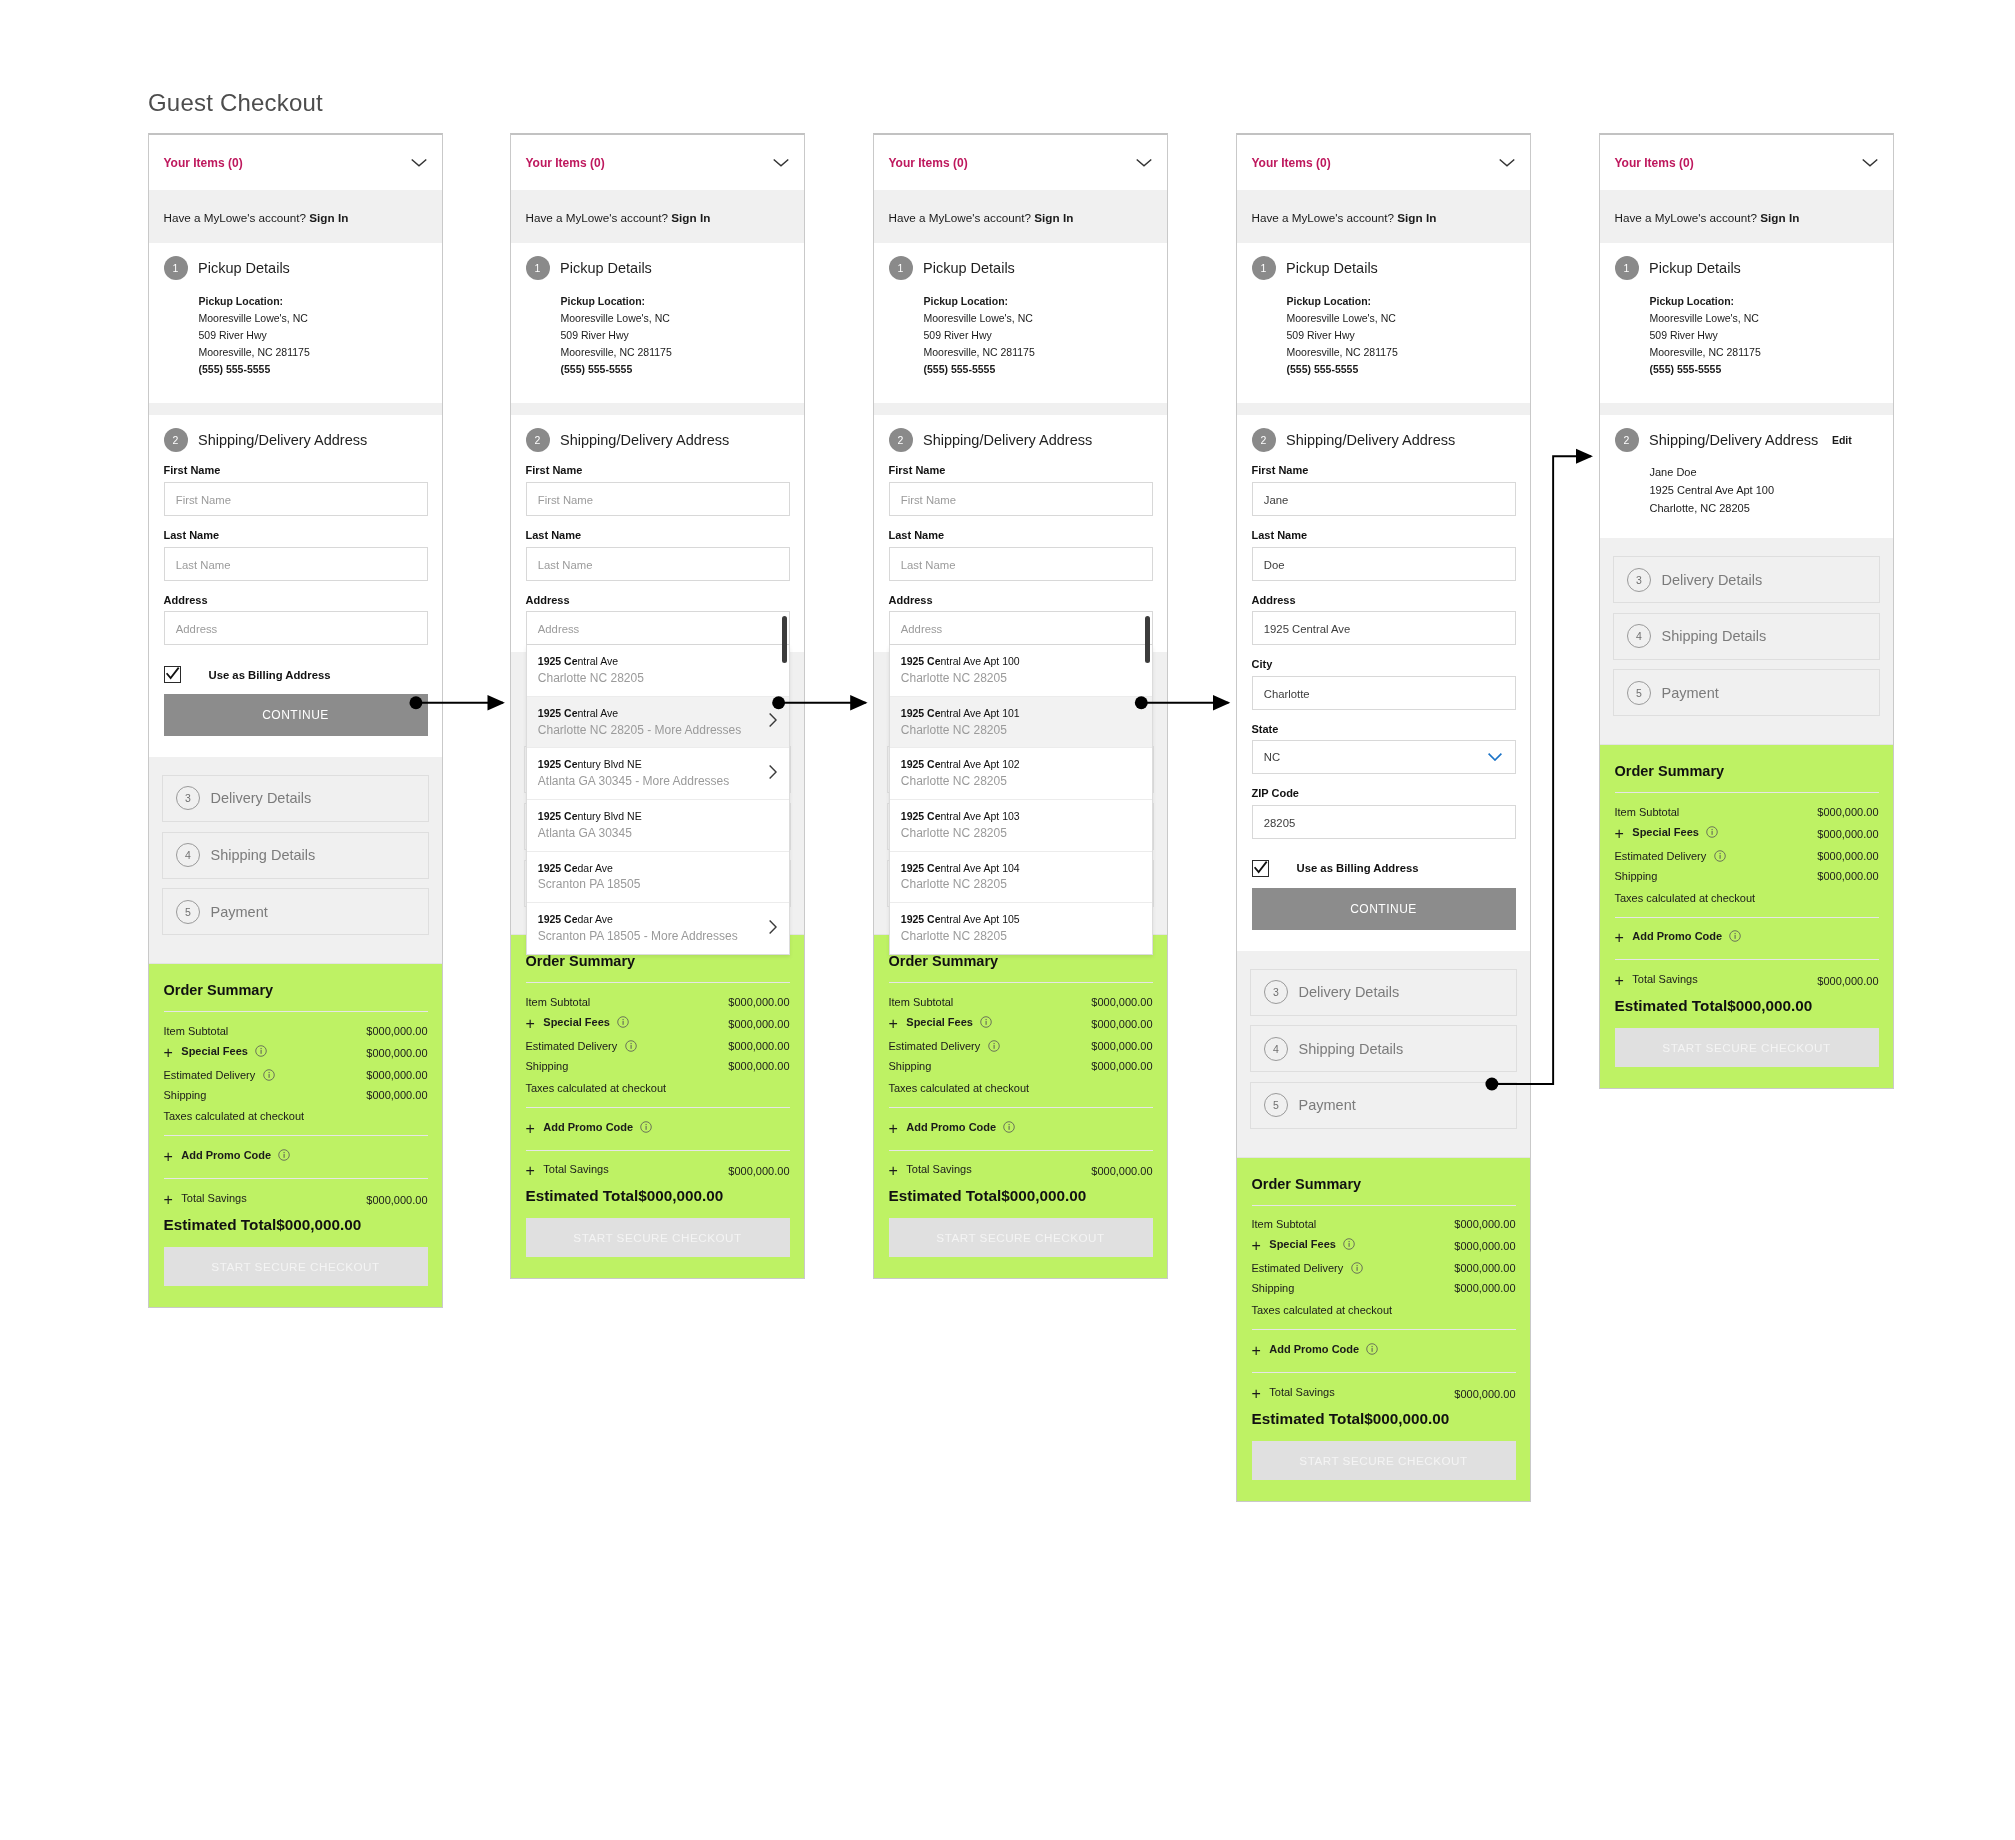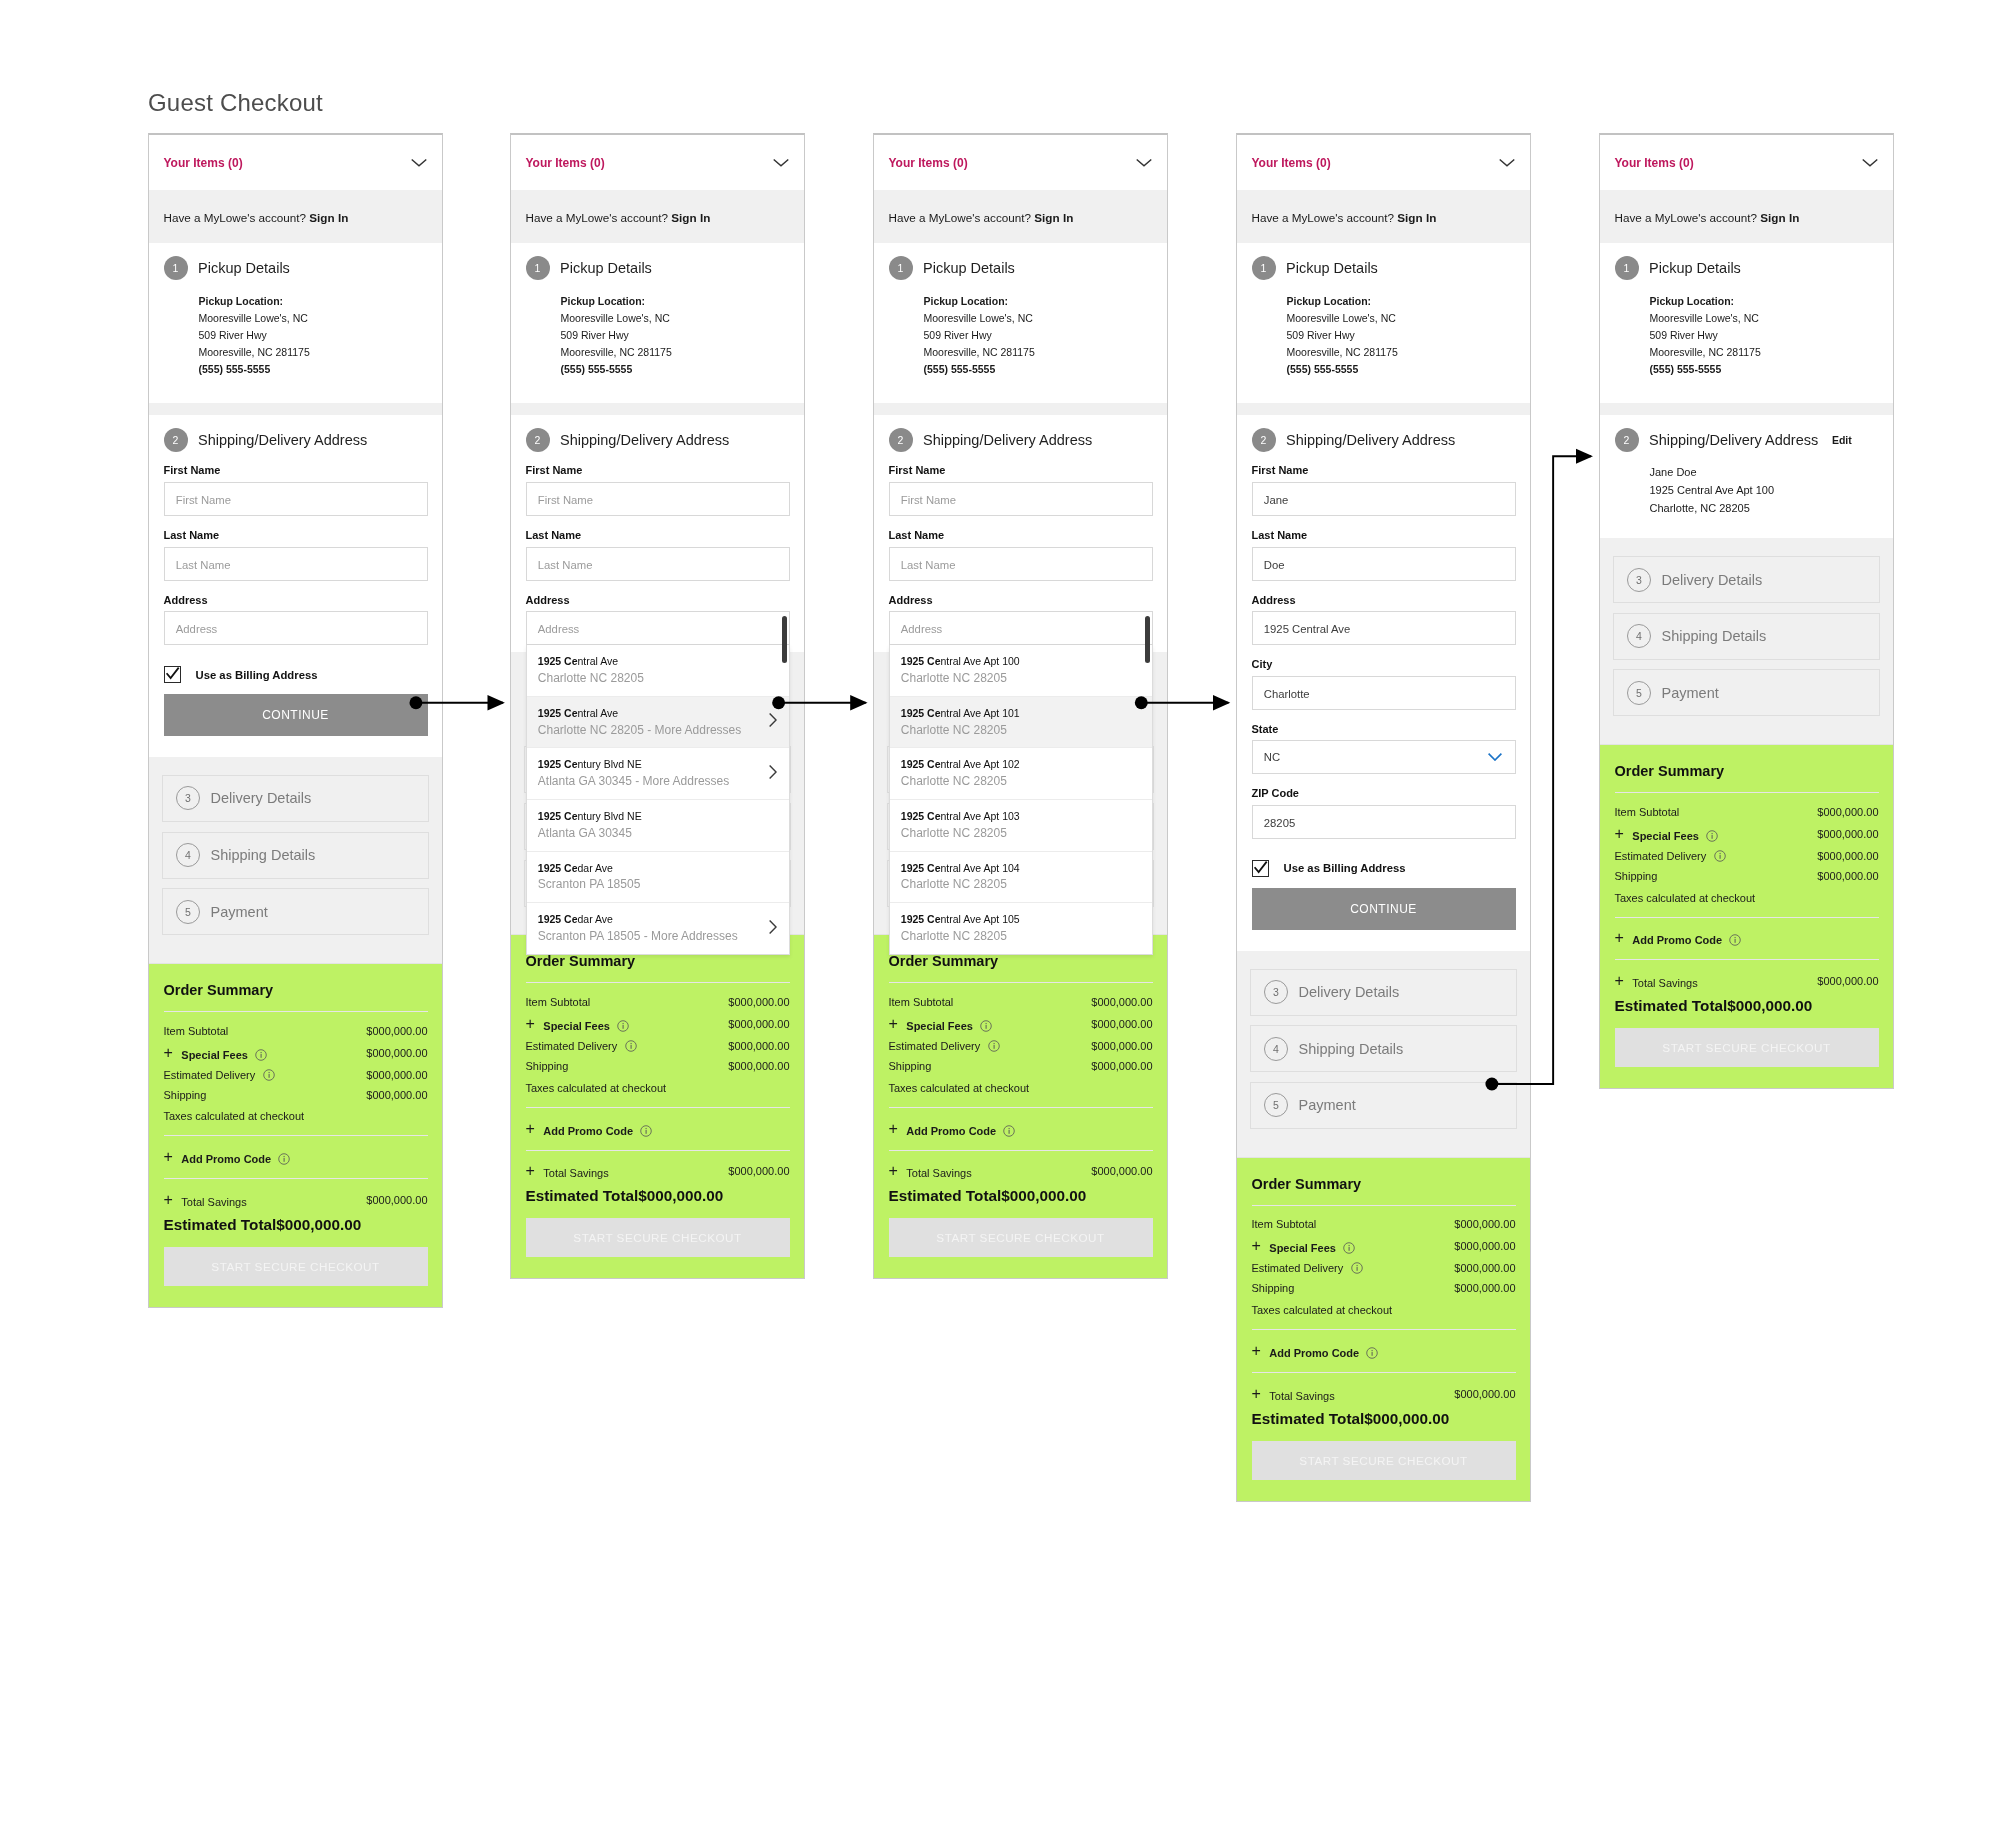--- a/index.html
+++ b/index.html
@@ -92,21 +92,21 @@
     padding: 0 11.3px; font-size: 11.3px; color: #3c3c3c;
     font-family: "Liberation Sans", sans-serif;
     position: relative;
   }
   .fld-input.ph { color: #9b9b9b; }
   .fld-select {
     display:flex; align-items:center; justify-content:space-between;
   }
   .sel-chev { width: 16px; height: 9.7px; }
 
-  .billing-row { display:flex; align-items:center; gap: 15px; margin-top: 21px; }
+  .billing-row { display:flex; align-items:center; gap: 28px; margin-top: 21px; }
   .cbox { width: 17px; height: 17px; border: 1.2px solid #2a2a2a; position: relative; flex:0 0 auto; }
   .cbox svg { position:absolute; left:0.8px; top:-0.8px; }
   .billing-label { font-size: 11.3px; font-weight: bold; color:#111; }
 
   .btn-continue {
     margin-top: 11px; width: 100%; height: 42px;
     background: #8c8c8c; color: #ffffff; border: none;
     font-size: 12px; letter-spacing: 0.5px;
     font-family: "Liberation Sans", sans-serif;
     cursor: pointer; position: relative;
@@ -135,21 +135,21 @@
     position:absolute; right: 2.4px; top: 4.8px;
     width: 5.6px; height: 47px; border-radius: 3.2px; background:#3c3c3c; z-index:41;
   }
 
   
   .summary { background:#bef264; padding: 18px 14.5px 21px 14.5px; border-top: 0.8px solid #e3e3e3; }
   .summary-title { font-size: 14.5px; font-weight: bold; color:#111; }
   .hr { height:0.8px; background:#e6e6e6; margin: 13px 0 13px 0; }
   .srow { display:flex; align-items:center; justify-content:space-between; margin-bottom: 8px; }
   .srow:last-child { margin-bottom: 0; }
-  .sleft { display:flex; align-items:flex-end; gap: 7.3px; font-size: 11px; color:#1a1a1a; }
+  .sleft { display:flex; align-items:flex-start; gap: 7.3px; font-size: 11px; color:#1a1a1a; }
   .sleft.bold { font-weight: bold; }
   .sval { font-size: 11px; color:#1a1a1a; }
   .plus { font-size: 16px; line-height: 1; color:#1a1a1a; font-weight: 300; width: 10.5px; display:inline-block;}
   .info-i { width: 12px; height: 12px; display:inline-block; }
   .taxes { font-size: 11px; color:#1a1a1a; margin-top: 9.7px; }
   .total-row { display:flex; align-items:center; justify-content:flex-start; margin-top: 6.4px; }
   .total-label { font-size: 15.3px; font-weight: bold; color:#111; }
   .total-val { font-size: 15.3px; font-weight: bold; color:#111; }
   .btn-checkout {
     margin-top: 13px; width: 100%; height: 39px;

